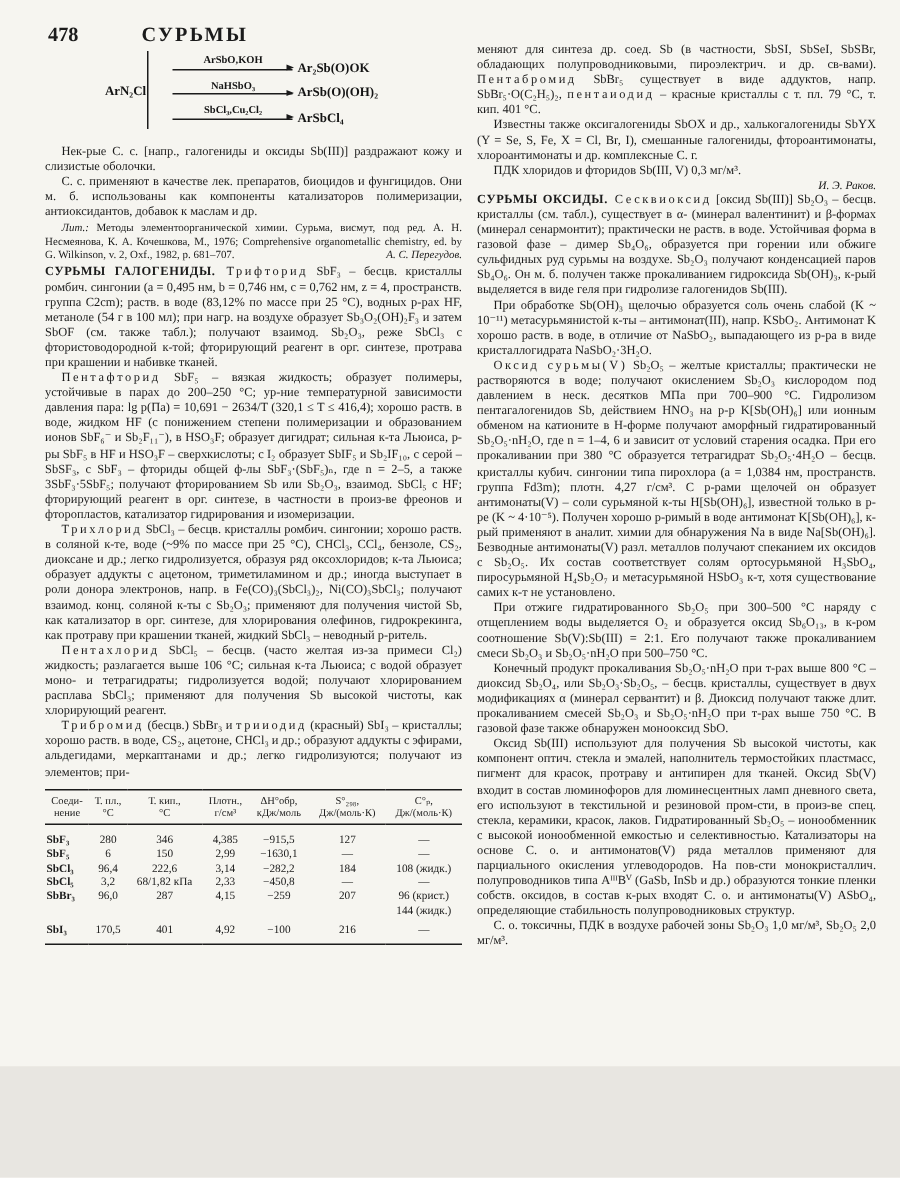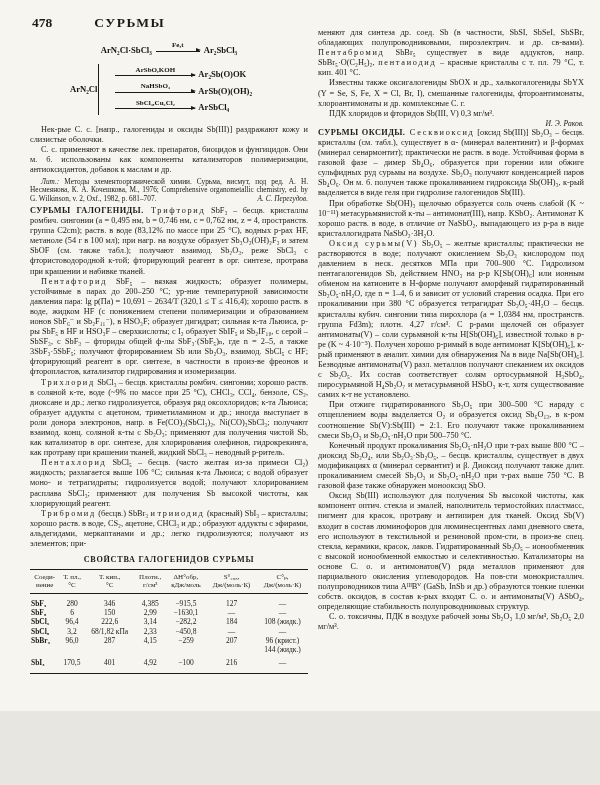--- a/index.html
+++ b/index.html
@@ -55,28 +55,20 @@
 
 <div class="page">
   <div class="columns">
 
     <div class="col col-left">
       <div class="runhead">
         <span class="num">478</span>
         <span class="title">СУРЬМЫ</span>
       </div>
 
-      <div class="scheme scheme1">
-        <span>ArN₂Cl·SbCl₃</span>
-        <span class="rxn-arrow">
-          <span class="rxn-label">Fe,t</span>
-          <span class="rxn-shaft"></span>
-        </span>
-        <span>Ar₂SbCl₃</span>
-      </div>
 
       <div class="scheme scheme2">
         <span>ArN₂Cl</span>
         <div class="s2-branches">
           <div class="s2-branch">
             <span class="s2-arrow">
               <span class="rxn-label">ArSbO,KOH</span>
               <span class="rxn-shaft"></span>
             </span>
             <span class="s2-product">Ar₂Sb(O)OK</span>
@@ -120,21 +112,20 @@
 
       <div class="para">
         <span class="spaced">Пентахлорид</span><span> SbCl₅ – бесцв. (часто желтая из-за примеси Cl₂) жидкость; разлагается выше 106 °С; сильная к-та Льюиса; с водой образует моно- и тетрагидраты; гидролизуется водой; получают хлорированием расплава SbCl₃; применяют для получения Sb высокой чистоты, как хлорирующий реагент.</span>
       </div>
 
       <div class="para">
         <span class="spaced">Трибромид</span><span> (бесцв.) SbBr₃ и </span><span class="spaced">трииодид</span><span> (красный) SbI₃ – кристаллы; хорошо раств. в воде, CS₂, ацетоне, CHCl₃ и др.; образуют аддукты с эфирами, альдегидами, меркаптанами и др.; легко гидролизуются; получают из элементов; при-</span>
       </div>
 
       <div class="tbl-wrap">
-        <div class="tbl-title">СВОЙСТВА ГАЛОГЕНИДОВ СУРЬМЫ</div>
         <table>
           <thead>
             <tr>
                 <th>Соеди-
 нение</th>
                 <th>Т. пл.,
 °С</th>
                 <th>Т. кип.,
 °С</th>
                 <th>Плотн.,

